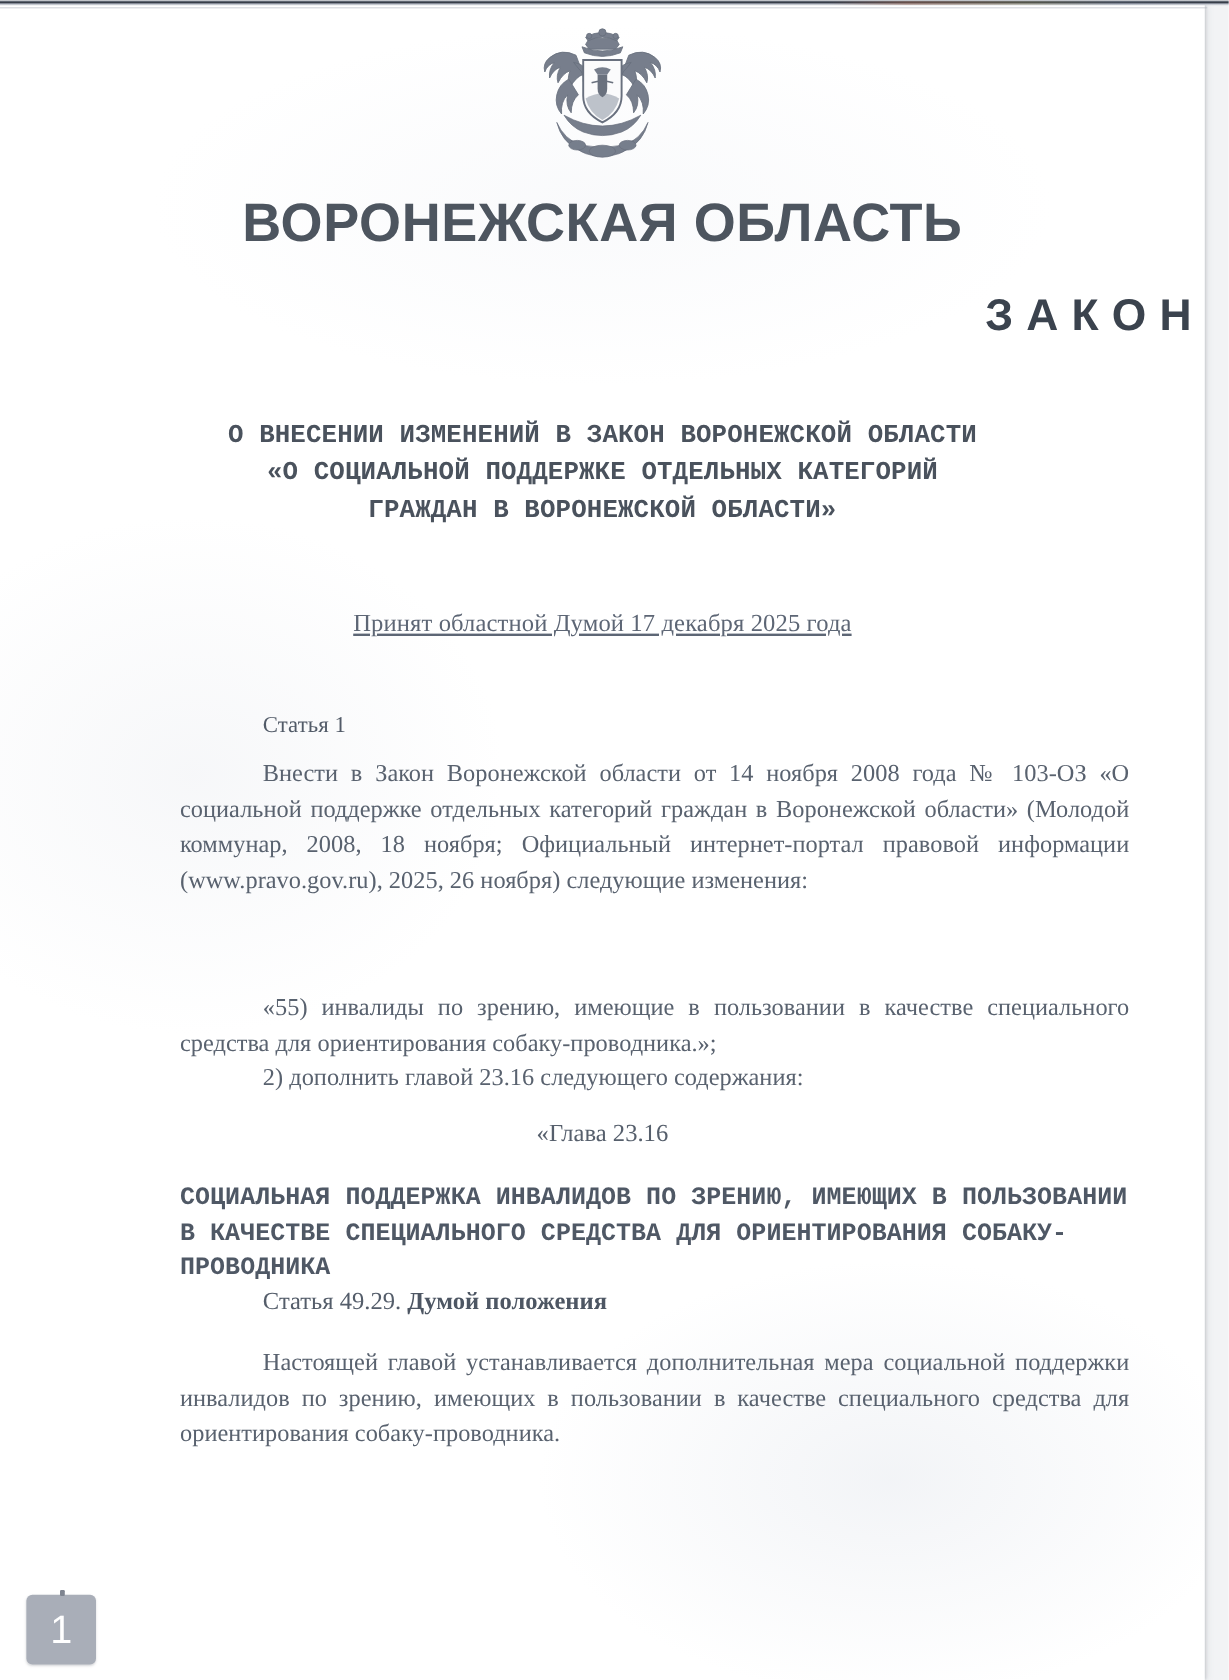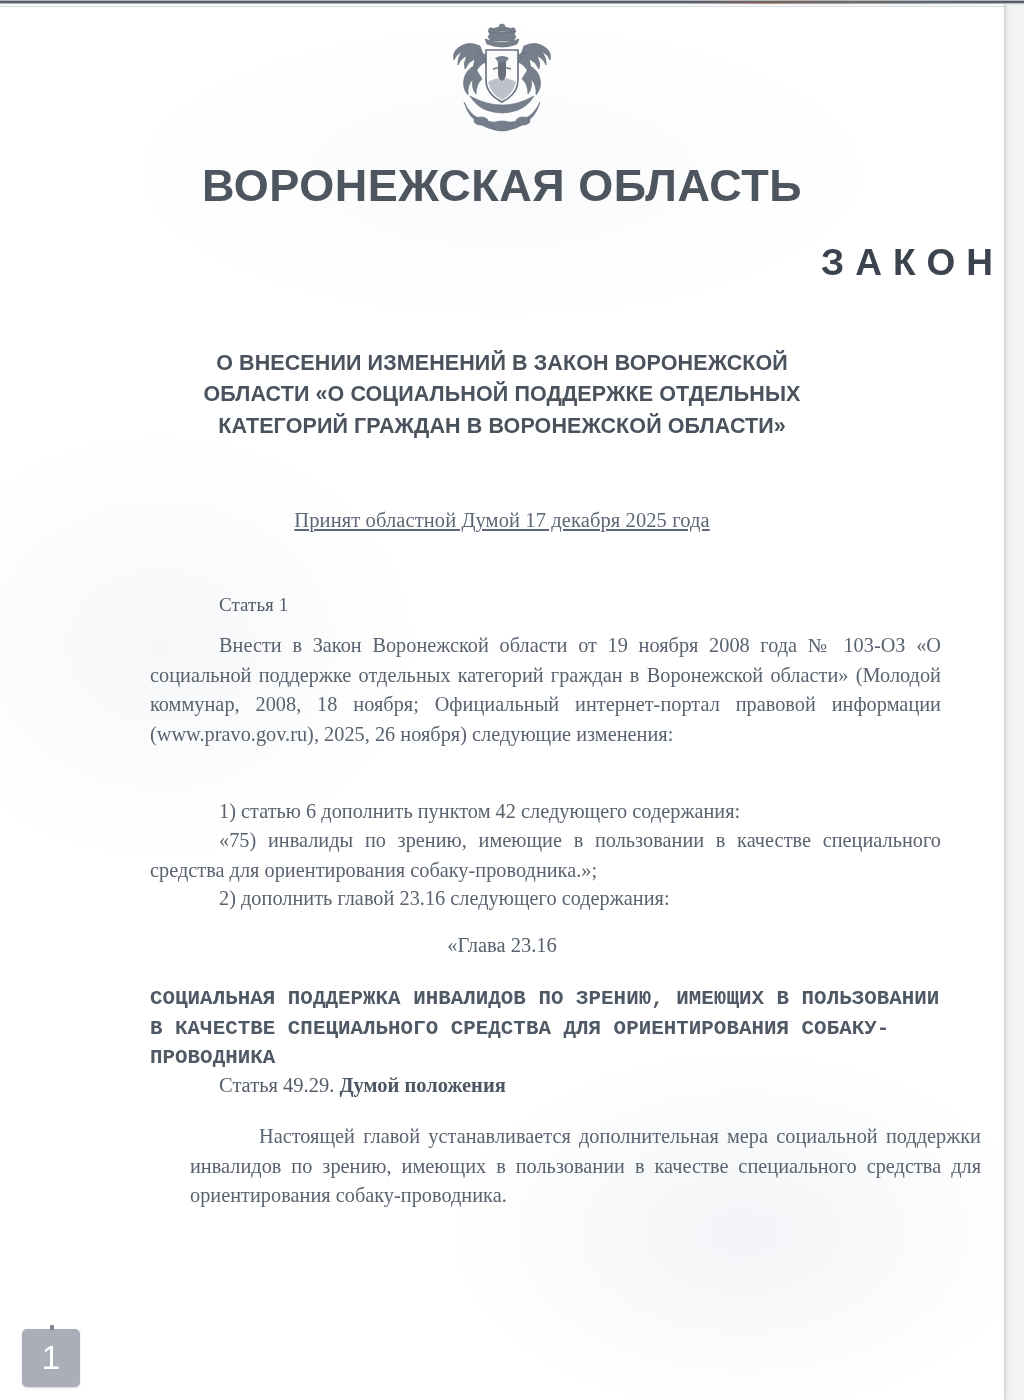--- a/index.html
+++ b/index.html
@@ -135,21 +135,21 @@
     letter-spacing: 11px;
     text-indent: 11px;
     color: #3b434e;
   }
 
   #doc-title {
     position: absolute;
     left: 172px; top: 344px;
     width: 660px;
     text-align: center;
-    font-family: Liberation Sans, sans-serif;
+    font-family: Liberation Mono, monospace;
     font-weight: 700;
     font-size: 21.5px;
     line-height: 1.46;
     color: #4a525d;
     letter-spacing: 0.1px;
   }
 
   #adopted-line {
     position: absolute;
     left: 0; top: 505px;
@@ -216,21 +216,21 @@
   }
 
   #article-97 {
     position: absolute;
     left: 219px; top: 1070px;
     font-size: 20.5px;
     color: #545d6a;
   }
   #article-97 b { font-weight: 700; color: #4d5663; }
 
-  #par-final { top: 1118px; margin-left: 40px; }
+  #par-final { top: 1118px; }
 
   
   #page-badge {
     position: absolute;
     left: 22px;
     top: 1329px;
     width: 58px;
     height: 58px;
     border-radius: 5px;
     background: #a9aeb8;
@@ -310,29 +310,26 @@
 
     <div id="doc-title">О ВНЕСЕНИИ ИЗМЕНЕНИЙ В ЗАКОН ВОРОНЕЖСКОЙ ОБЛАСТИ «О СОЦИАЛЬНОЙ ПОДДЕРЖКЕ ОТДЕЛЬНЫХ КАТЕГОРИЙ ГРАЖДАН В ВОРОНЕЖСКОЙ ОБЛАСТИ»</div>
 
     <div id="adopted-line">Принят областной Думой 17 декабря 2025 года</div>
 
     <div class="article-head" style="top:590px;">
       <span class="indent">Статья 1</span>
     </div>
 
     <div class="body-par" id="par-intro">
-      <span class="first-indent"></span><span>Внести в Закон Воронежской области от 19 ноября 2008 года № 103-ОЗ «О социальной поддержке отдельных категорий граждан в Воронежской области» (Молодой коммунар, 2008, 18 ноября; Официальный интернет-портал правовой информации (www.pravo.gov.ru), 2025, 26 ноября) следующие изменения:</span>
-    </div>
-
-    <div class="body-par no-just" id="item-1">
-      <span class="first-indent"></span><span>1) статью 6 дополнить пунктом 42 следующего содержания:</span>
-    </div>
+      <span class="first-indent"></span><span>Внести в Закон Воронежской области от 14 ноября 2008 года № 103-ОЗ «О социальной поддержке отдельных категорий граждан в Воронежской области» (Молодой коммунар, 2008, 18 ноября; Официальный интернет-портал правовой информации (www.pravo.gov.ru), 2025, 26 ноября) следующие изменения:</span>
+    </div>
+
 
     <div class="body-par" id="item-1-text">
-      <span class="first-indent"></span><span>«75) инвалиды по зрению, имеющие в пользовании в качестве специального средства для ориентирования собаку-проводника.»;</span>
+      <span class="first-indent"></span><span>«55) инвалиды по зрению, имеющие в пользовании в качестве специального средства для ориентирования собаку-проводника.»;</span>
     </div>
 
     <div class="body-par no-just" id="item-2">
       <span class="first-indent"></span><span>2) дополнить главой 23.16 следующего содержания:</span>
     </div>
 
     <div id="chapter-num">«Глава 23.16</div>
 
     <div id="chapter-title">СОЦИАЛЬНАЯ ПОДДЕРЖКА ИНВАЛИДОВ ПО ЗРЕНИЮ, ИМЕЮЩИХ В ПОЛЬЗОВАНИИ В КАЧЕСТВЕ СПЕЦИАЛЬНОГО СРЕДСТВА ДЛЯ ОРИЕНТИРОВАНИЯ СОБАКУ-ПРОВОДНИКА</div>
 

